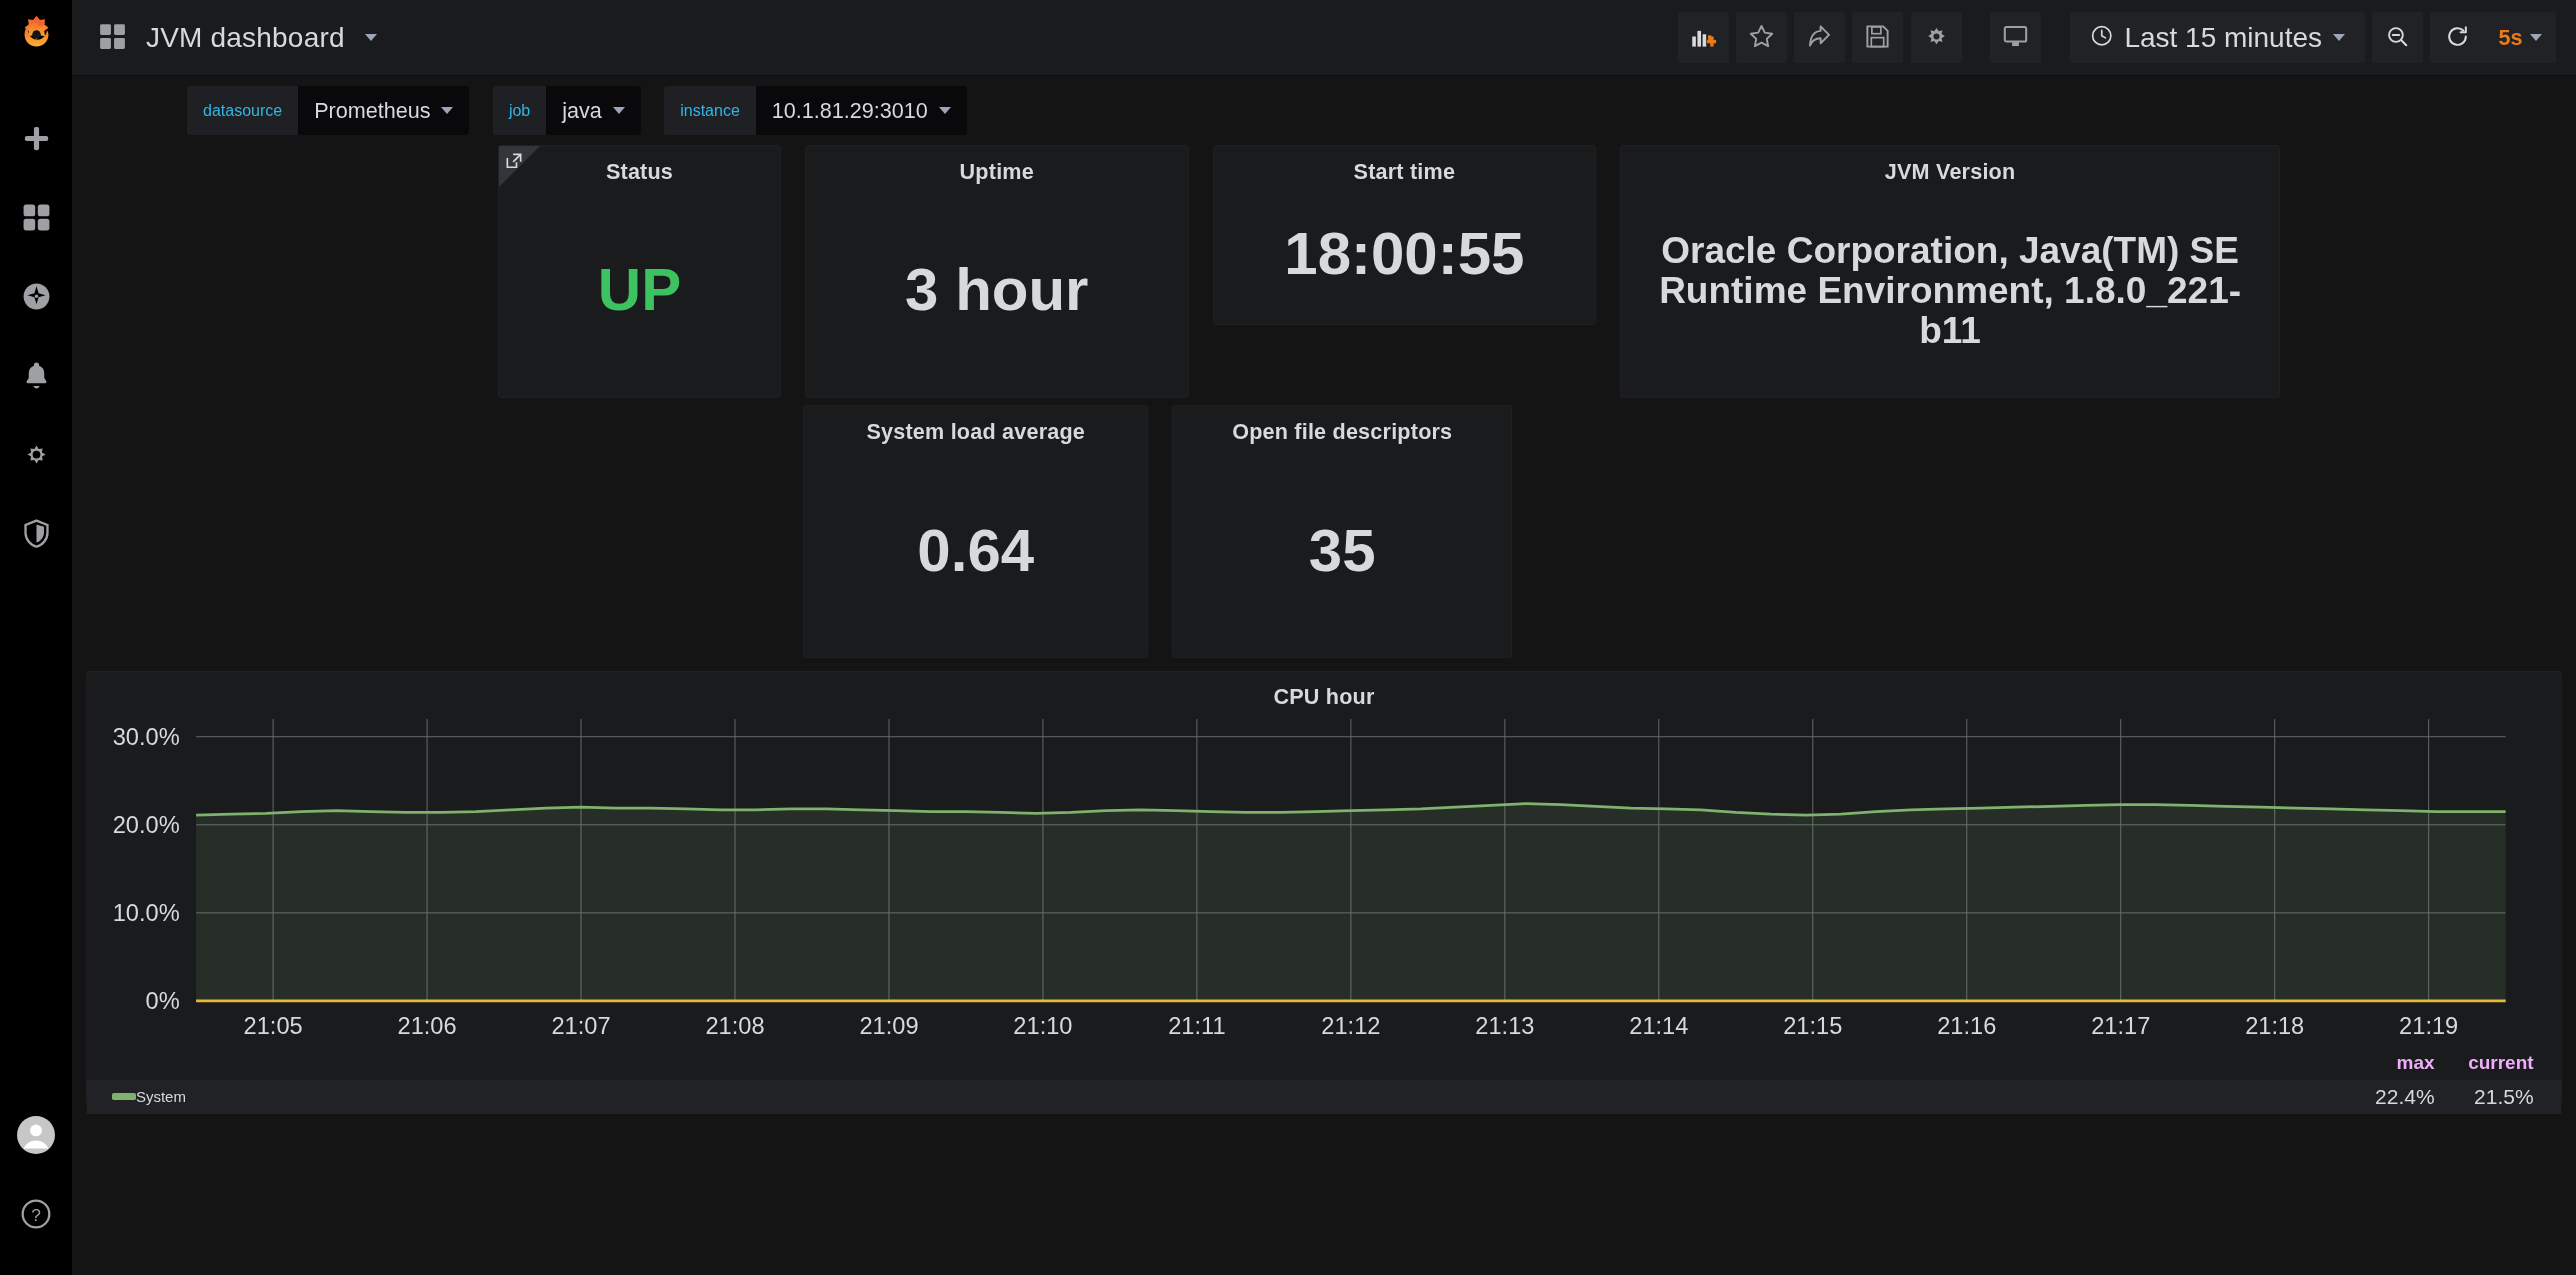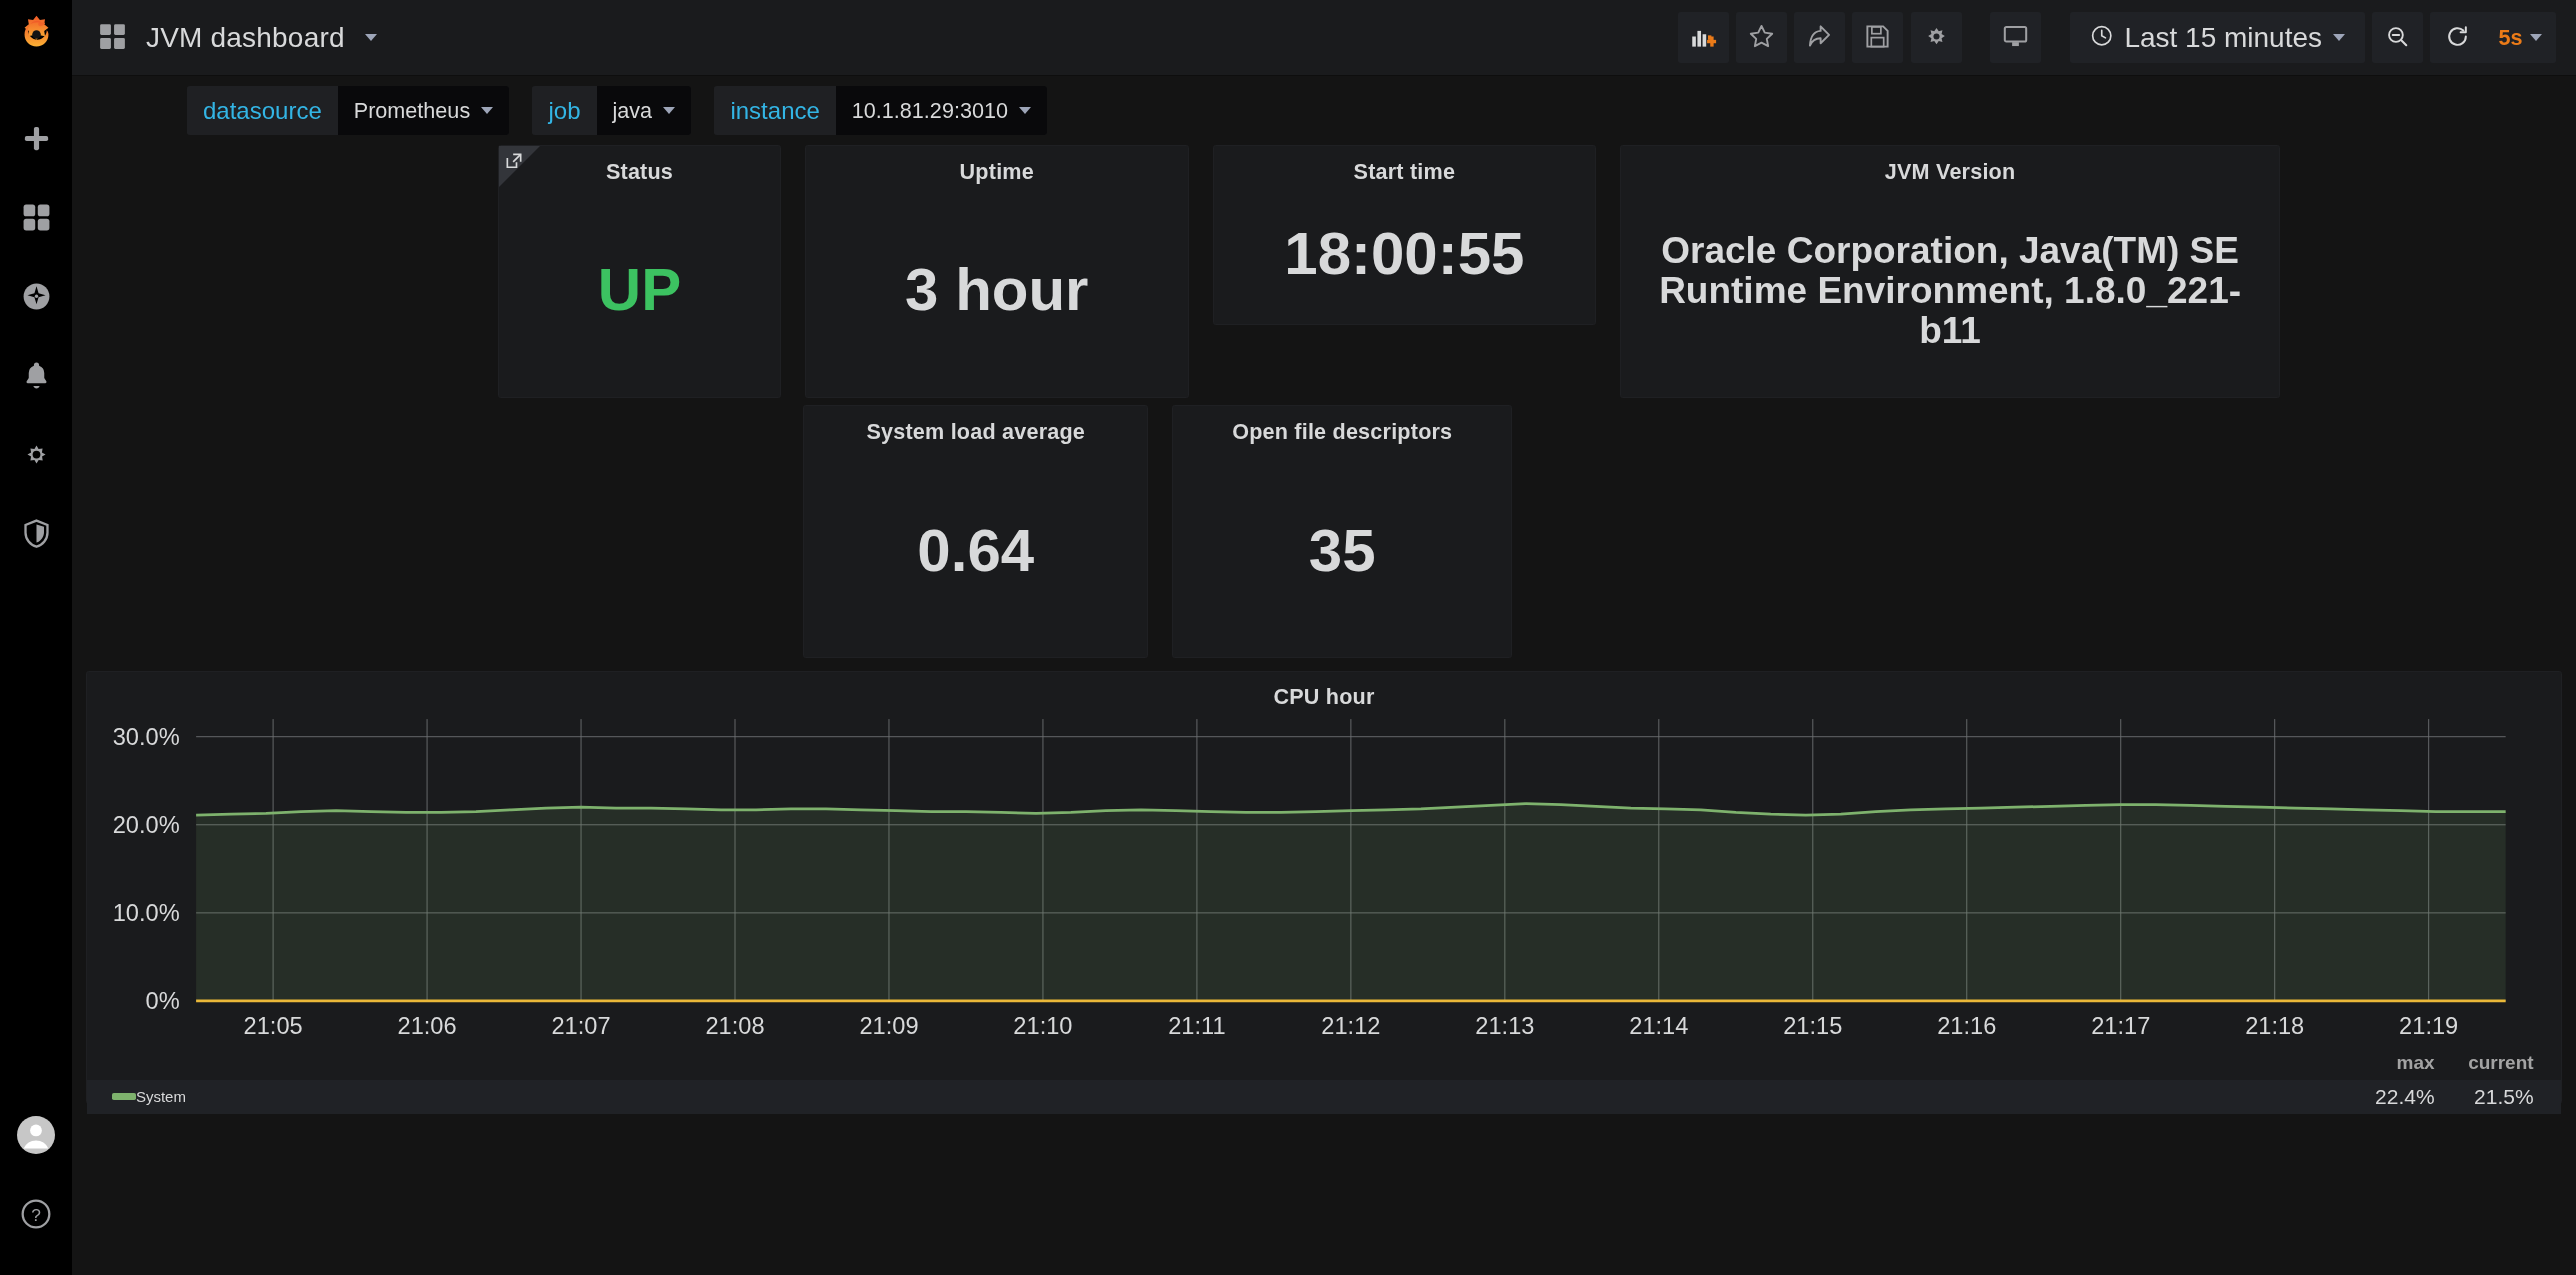--- a/index.html
+++ b/index.html
@@ -79,21 +79,21 @@
     background:#141414;
     display:flex; align-items:center;
     padding:0 0 0 115px; gap:23.5px;
   }
   .var {
     display:flex; align-items:stretch; height:49px;
     background:#1f2023; border-radius:2.7px; overflow:hidden;
   }
   .var-label {
     display:flex; align-items:center; padding:0 16px;
-    font-size:24px; color:#33b5e5;
+    font-size:16px; color:#33b5e5;
   }
   .var-value {
     display:flex; align-items:center; gap:10.8px;
     padding:0 16px; background:#09090b;
     font-size:21.6px; color:#d8d9da; cursor:pointer;
   }
 
   
   .board { flex:1; padding:0 0 0 0; position:relative; }
 
@@ -147,21 +147,21 @@
   .graph-svg { display:block; width:100%; height:100%; }
 
   .legend {
     padding:5.4px 0 0 0;
     position:relative;
     height:67px;
   }
   .legend-head {
     display:flex; justify-content:flex-end; gap:0;
     padding-right:27px;
-    font-size:19px; color:#a3a3a3; font-weight:600;
+    font-size:19px; color:#f0abfc; font-weight:600;
   }
   .legend-head span { width:99px; text-align:right; }
   .legend-row {
     display:flex; align-items:center;
     background:#202226;
     margin-top:5.4px;
     height:34px;
     padding-left:25px;
   }
   .legend-swatch {

